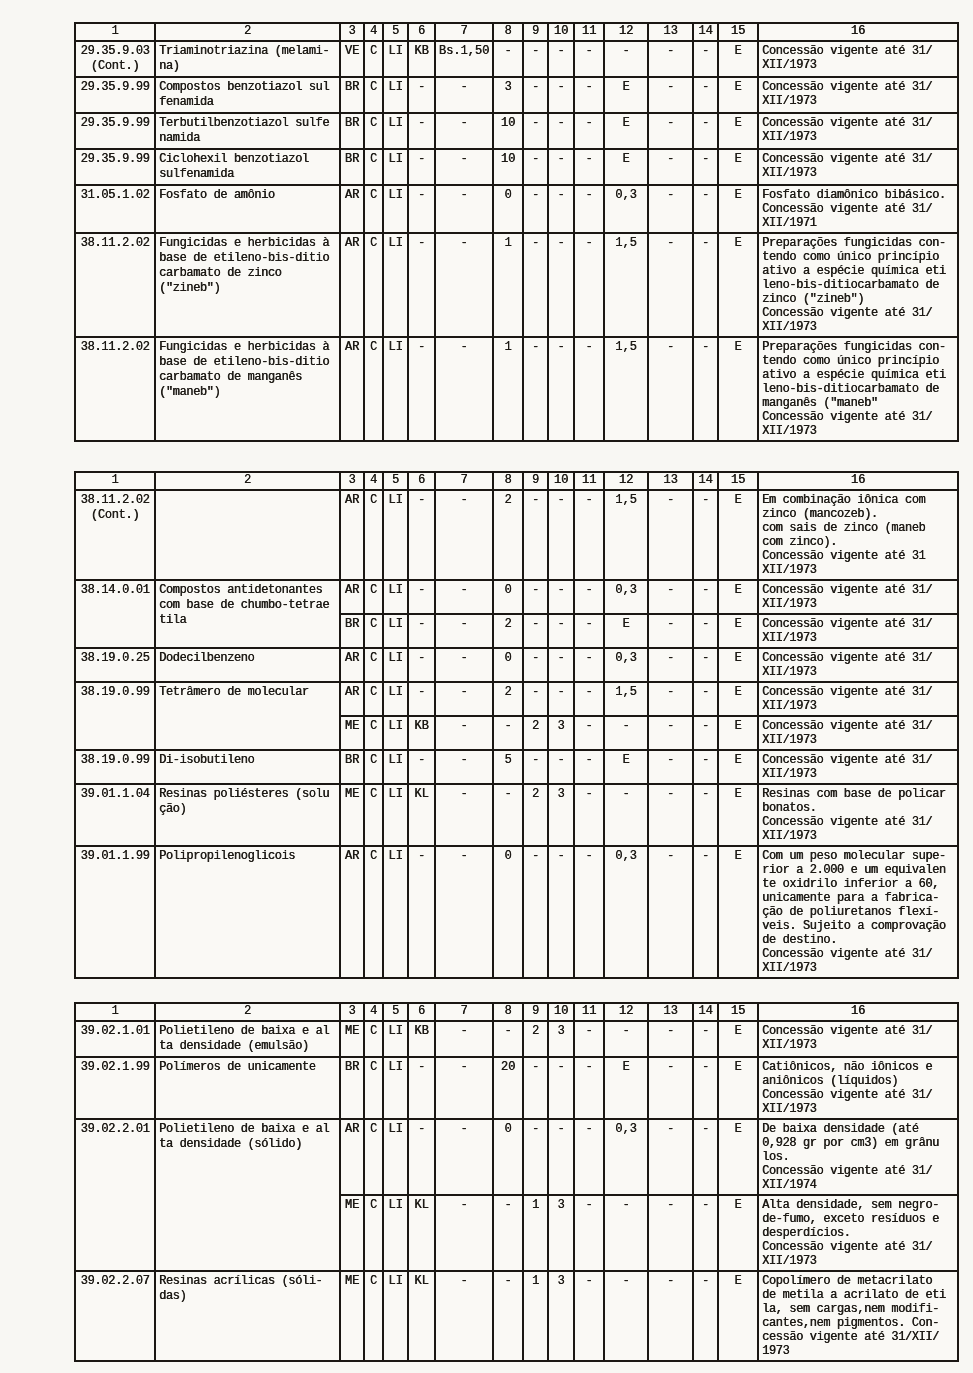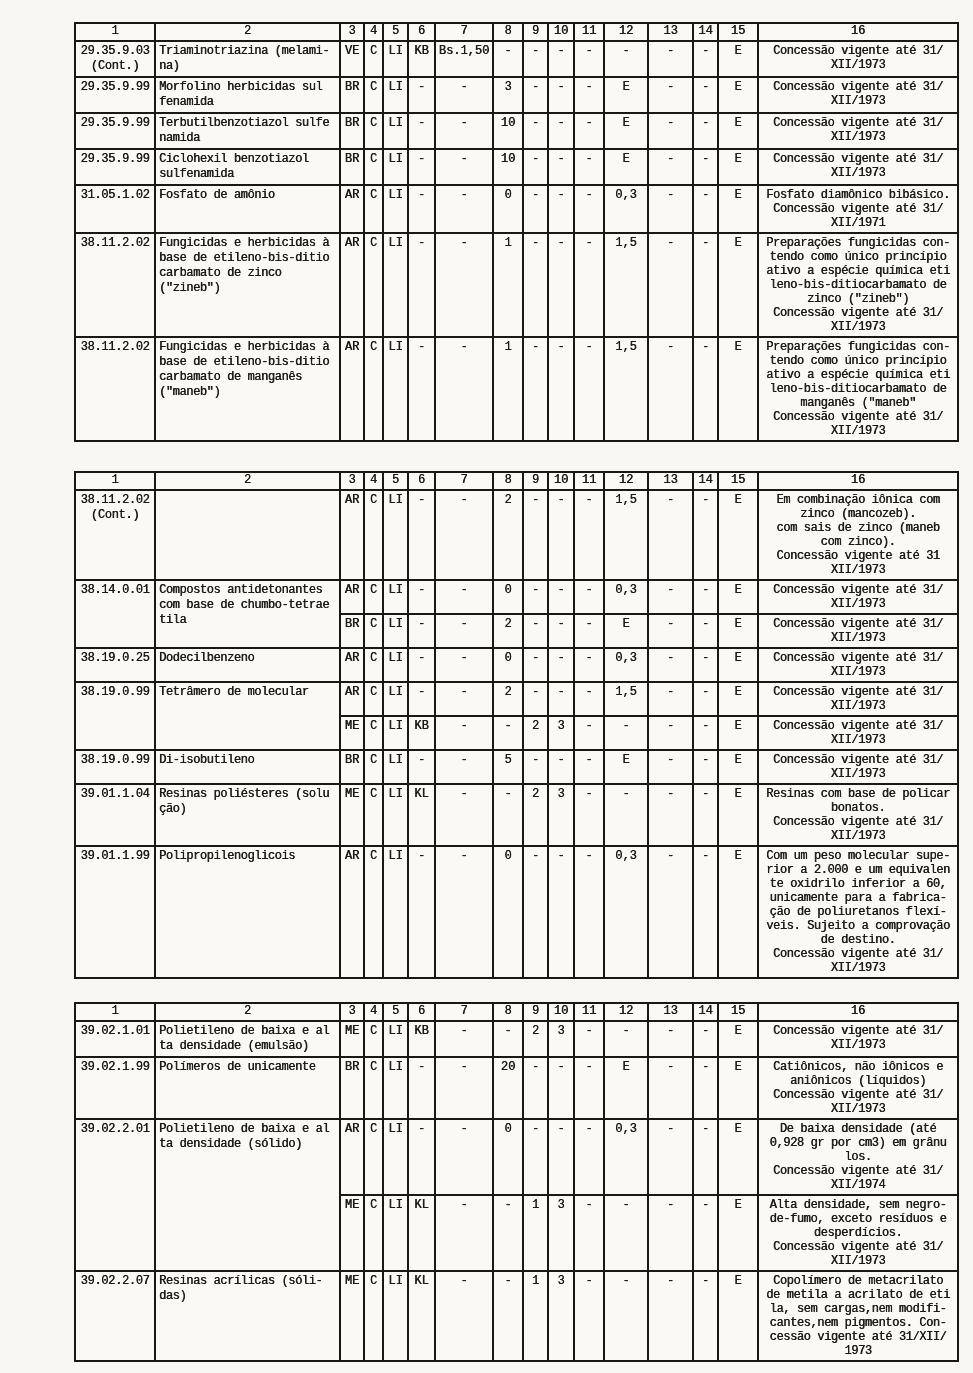--- a/index.html
+++ b/index.html
@@ -56,21 +56,21 @@
     line-height: 15px;
     white-space: pre-line;
     letter-spacing: -0.4px;
   }
   td.c-val {
     text-align: center;
     line-height: 14px;
     padding: 2px 1px;
   }
   td.c-note {
-    text-align: center;
+    text-align: left;
     line-height: 14px;
     white-space: pre-line;
     letter-spacing: -0.4px;
     font-family: Liberation Mono, monospace;
   }
 </style>
 </head>
 <body>
 
 <div class="sheet">
@@ -131,21 +131,21 @@
             <td class="c-val">-</td>
             <td class="c-val">-</td>
             <td class="c-val">-</td>
             <td class="c-val">-</td>
             <td class="c-val">E</td>
             <td class="c-note">Concessão vigente até 31/
 XII/1973</td>
           </tr>
           <tr>
             <td class="c-code" rowspan="1">29.35.9.99</td>
-            <td class="c-desc" rowspan="1">Morfolino herbicidas sul
+            <td class="c-desc" rowspan="1">Compostos benzotiazol sul
 fenamida</td>
             <td class="c-val">BR</td>
             <td class="c-val">C</td>
             <td class="c-val">LI</td>
             <td class="c-val">-</td>
             <td class="c-val">-</td>
             <td class="c-val">3</td>
             <td class="c-val">-</td>
             <td class="c-val">-</td>
             <td class="c-val">-</td>

